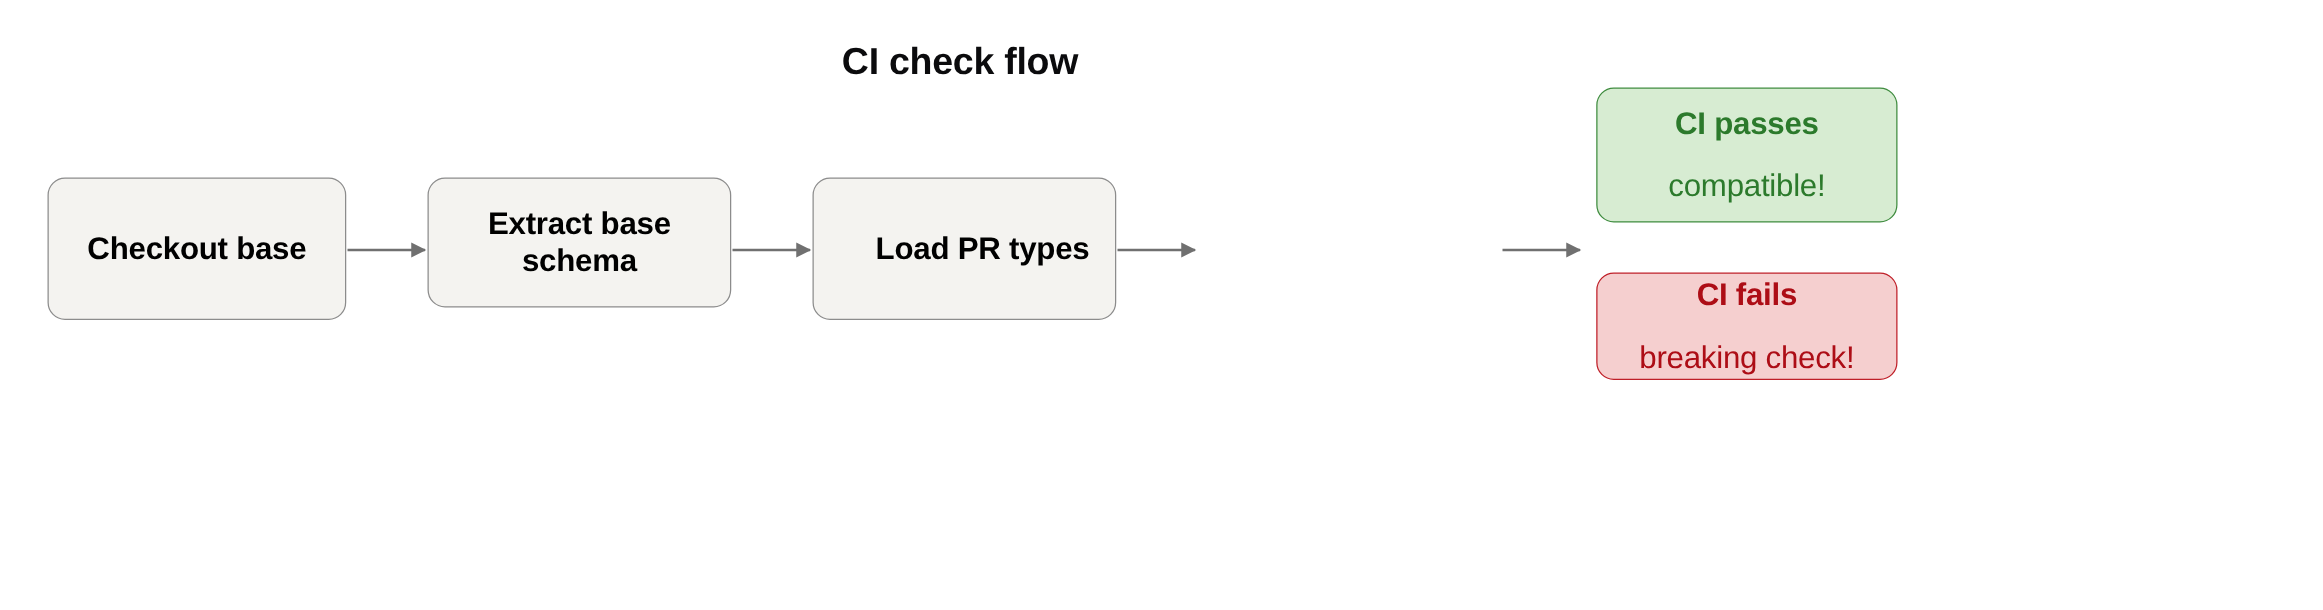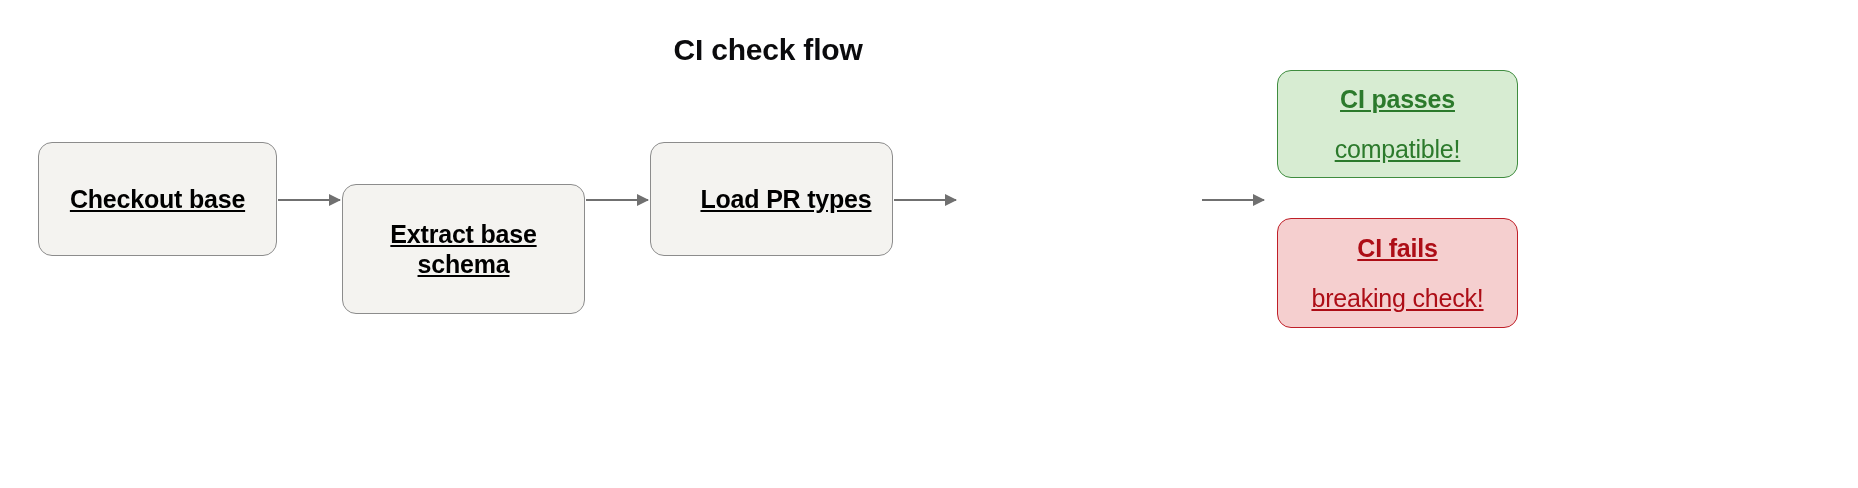--- a/index.html
+++ b/index.html
@@ -32,21 +32,20 @@
   .node {
     position: absolute;
     box-sizing: border-box;
     display: flex;
     flex-direction: column;
     align-items: center;
     justify-content: center;
     border-radius: 14px;
     text-align: center;
     line-height: 1.22;
-    text-decoration: underline;
   }
   .node .title-line {
     font-weight: bold;
     font-size: 25px;
     letter-spacing: -0.2px;
   }
   .node .sub-line {
     font-weight: normal;
     font-size: 25px;
     letter-spacing: -0.2px;
@@ -100,21 +99,21 @@
   <div id="diagram-title">CI check flow</div>
 
   <div class="node process" style="left:38px; top:142px; width:239px; height:114px;">
     <div class="title-line">Checkout base</div>
   </div>
 
   <div class="edge" style="left:278px; top:199px; width:62px;">
     <span class="arrowhead"></span>
   </div>
 
-  <div class="node process" style="left:342px; top:142px; width:243px; height:130px;margin-top:42px;">
+  <div class="node process" style="left:342px; top:142px; width:243px; height:104px;">
     <div class="title-line">Extract base</div>
     <div class="title-line">schema</div>
   </div>
 
   <div class="edge" style="left:586px; top:199px; width:62px;">
     <span class="arrowhead"></span>
   </div>
 
   <div class="node process" style="left:650px; top:142px; width:243px; height:114px;padding-left:29px;">
     <div class="title-line">Load PR types</div>
@@ -127,18 +126,18 @@
 
   <div class="edge" style="left:1202px; top:199px; width:62px;">
     <span class="arrowhead"></span>
   </div>
 
   <div class="node success" style="left:1277px; top:70px; width:241px; height:108px;">
     <div class="title-line">CI passes</div>
     <div class="sub-line">compatible!</div>
   </div>
 
-  <div class="node failure" style="left:1277px; top:218px; width:241px; height:110px;">
+  <div class="node failure" style="left:1277px; top:218px; width:241px; height:86px;">
     <div class="title-line">CI fails</div>
     <div class="sub-line">breaking check!</div>
   </div>
 
 </div>
 
 </body></html>

